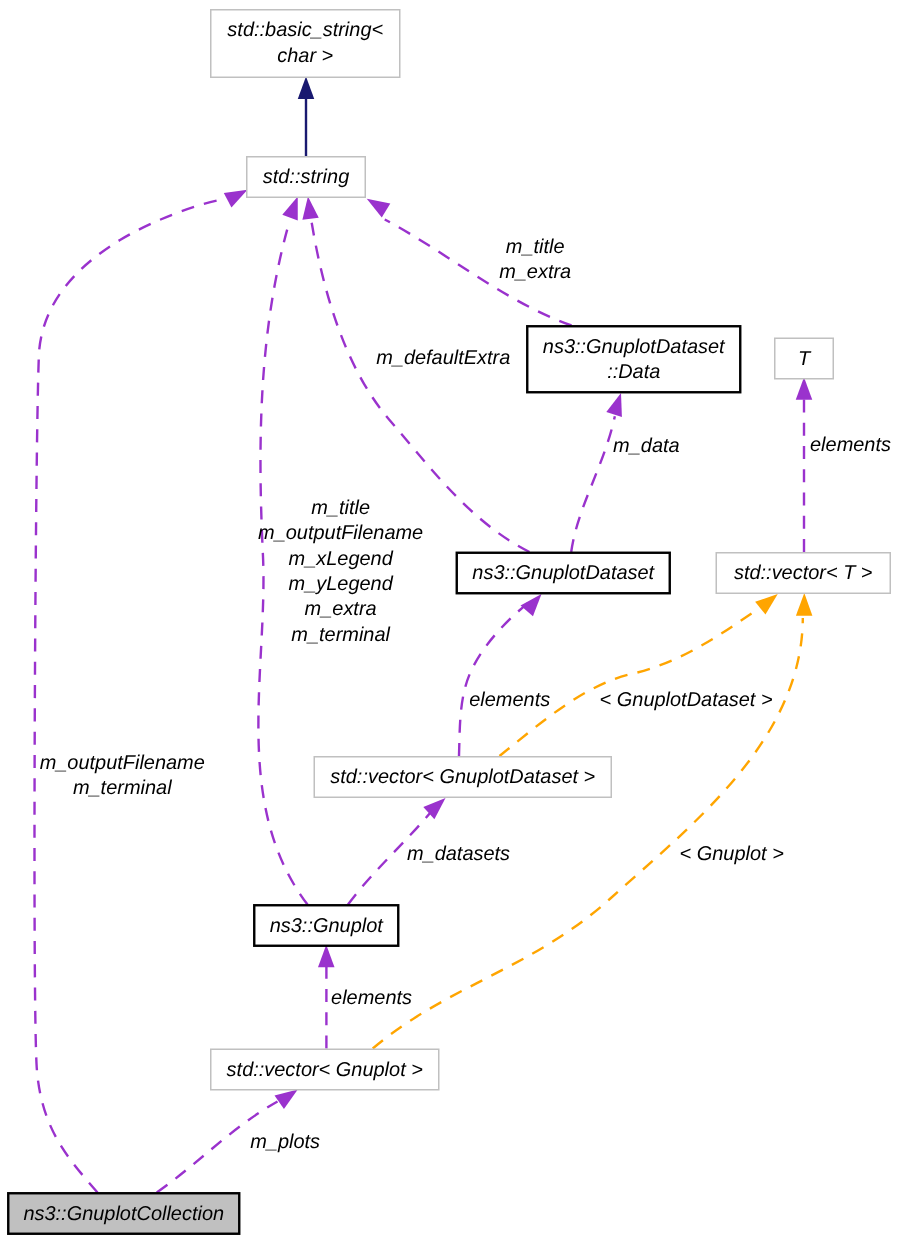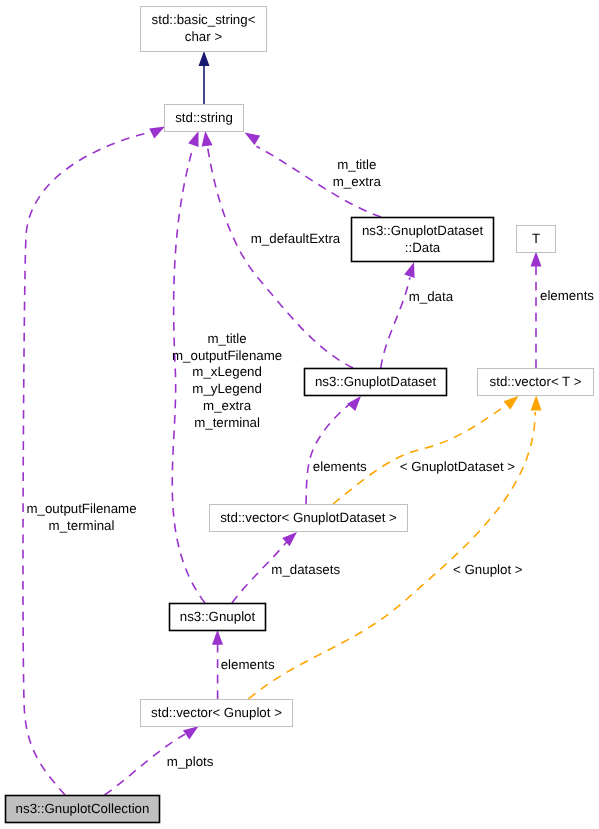--- a/index.html
+++ b/index.html
@@ -1,17 +1,17 @@
 <!DOCTYPE html>
 <html><head>
 <meta charset="utf-8">
 <title>ns3::GnuplotCollection Collaboration diagram</title>
 <style>
   html,body{margin:0;padding:0;background:#ffffff;}
-  #canvas{position:relative;width:599px;height:829px;background:#ffffff;overflow:hidden;}
+  #canvas{position:relative;width:599px;height:829px;background:#ffffff;overflow:hidden;font-style:italic;}
   svg{display:block;shape-rendering:geometricPrecision;}
   text{-webkit-font-smoothing:antialiased;text-rendering:geometricPrecision;}
   text{font-family:"Liberation Sans",sans-serif;font-size:13.3px;fill:#000000;text-anchor:middle;}
   .nodebox{fill:#ffffff;stroke:#c0c0c0;stroke-width:1;}
   .nodebox-strong{fill:#ffffff;stroke:#000000;stroke-width:1.6;}
   .nodebox-hl{fill:#c0c0c0;stroke:#000000;stroke-width:1.6;}
   .e-use{stroke:#9a32cd;stroke-width:1.6;fill:none;stroke-dasharray:8.7,6.8;}
   .e-tmpl{stroke:#ffa500;stroke-width:1.6;fill:none;stroke-dasharray:8.7,6.8;}
   .e-inh{stroke:#191970;stroke-width:1.6;fill:none;}
   .h-use{fill:#9a32cd;}

